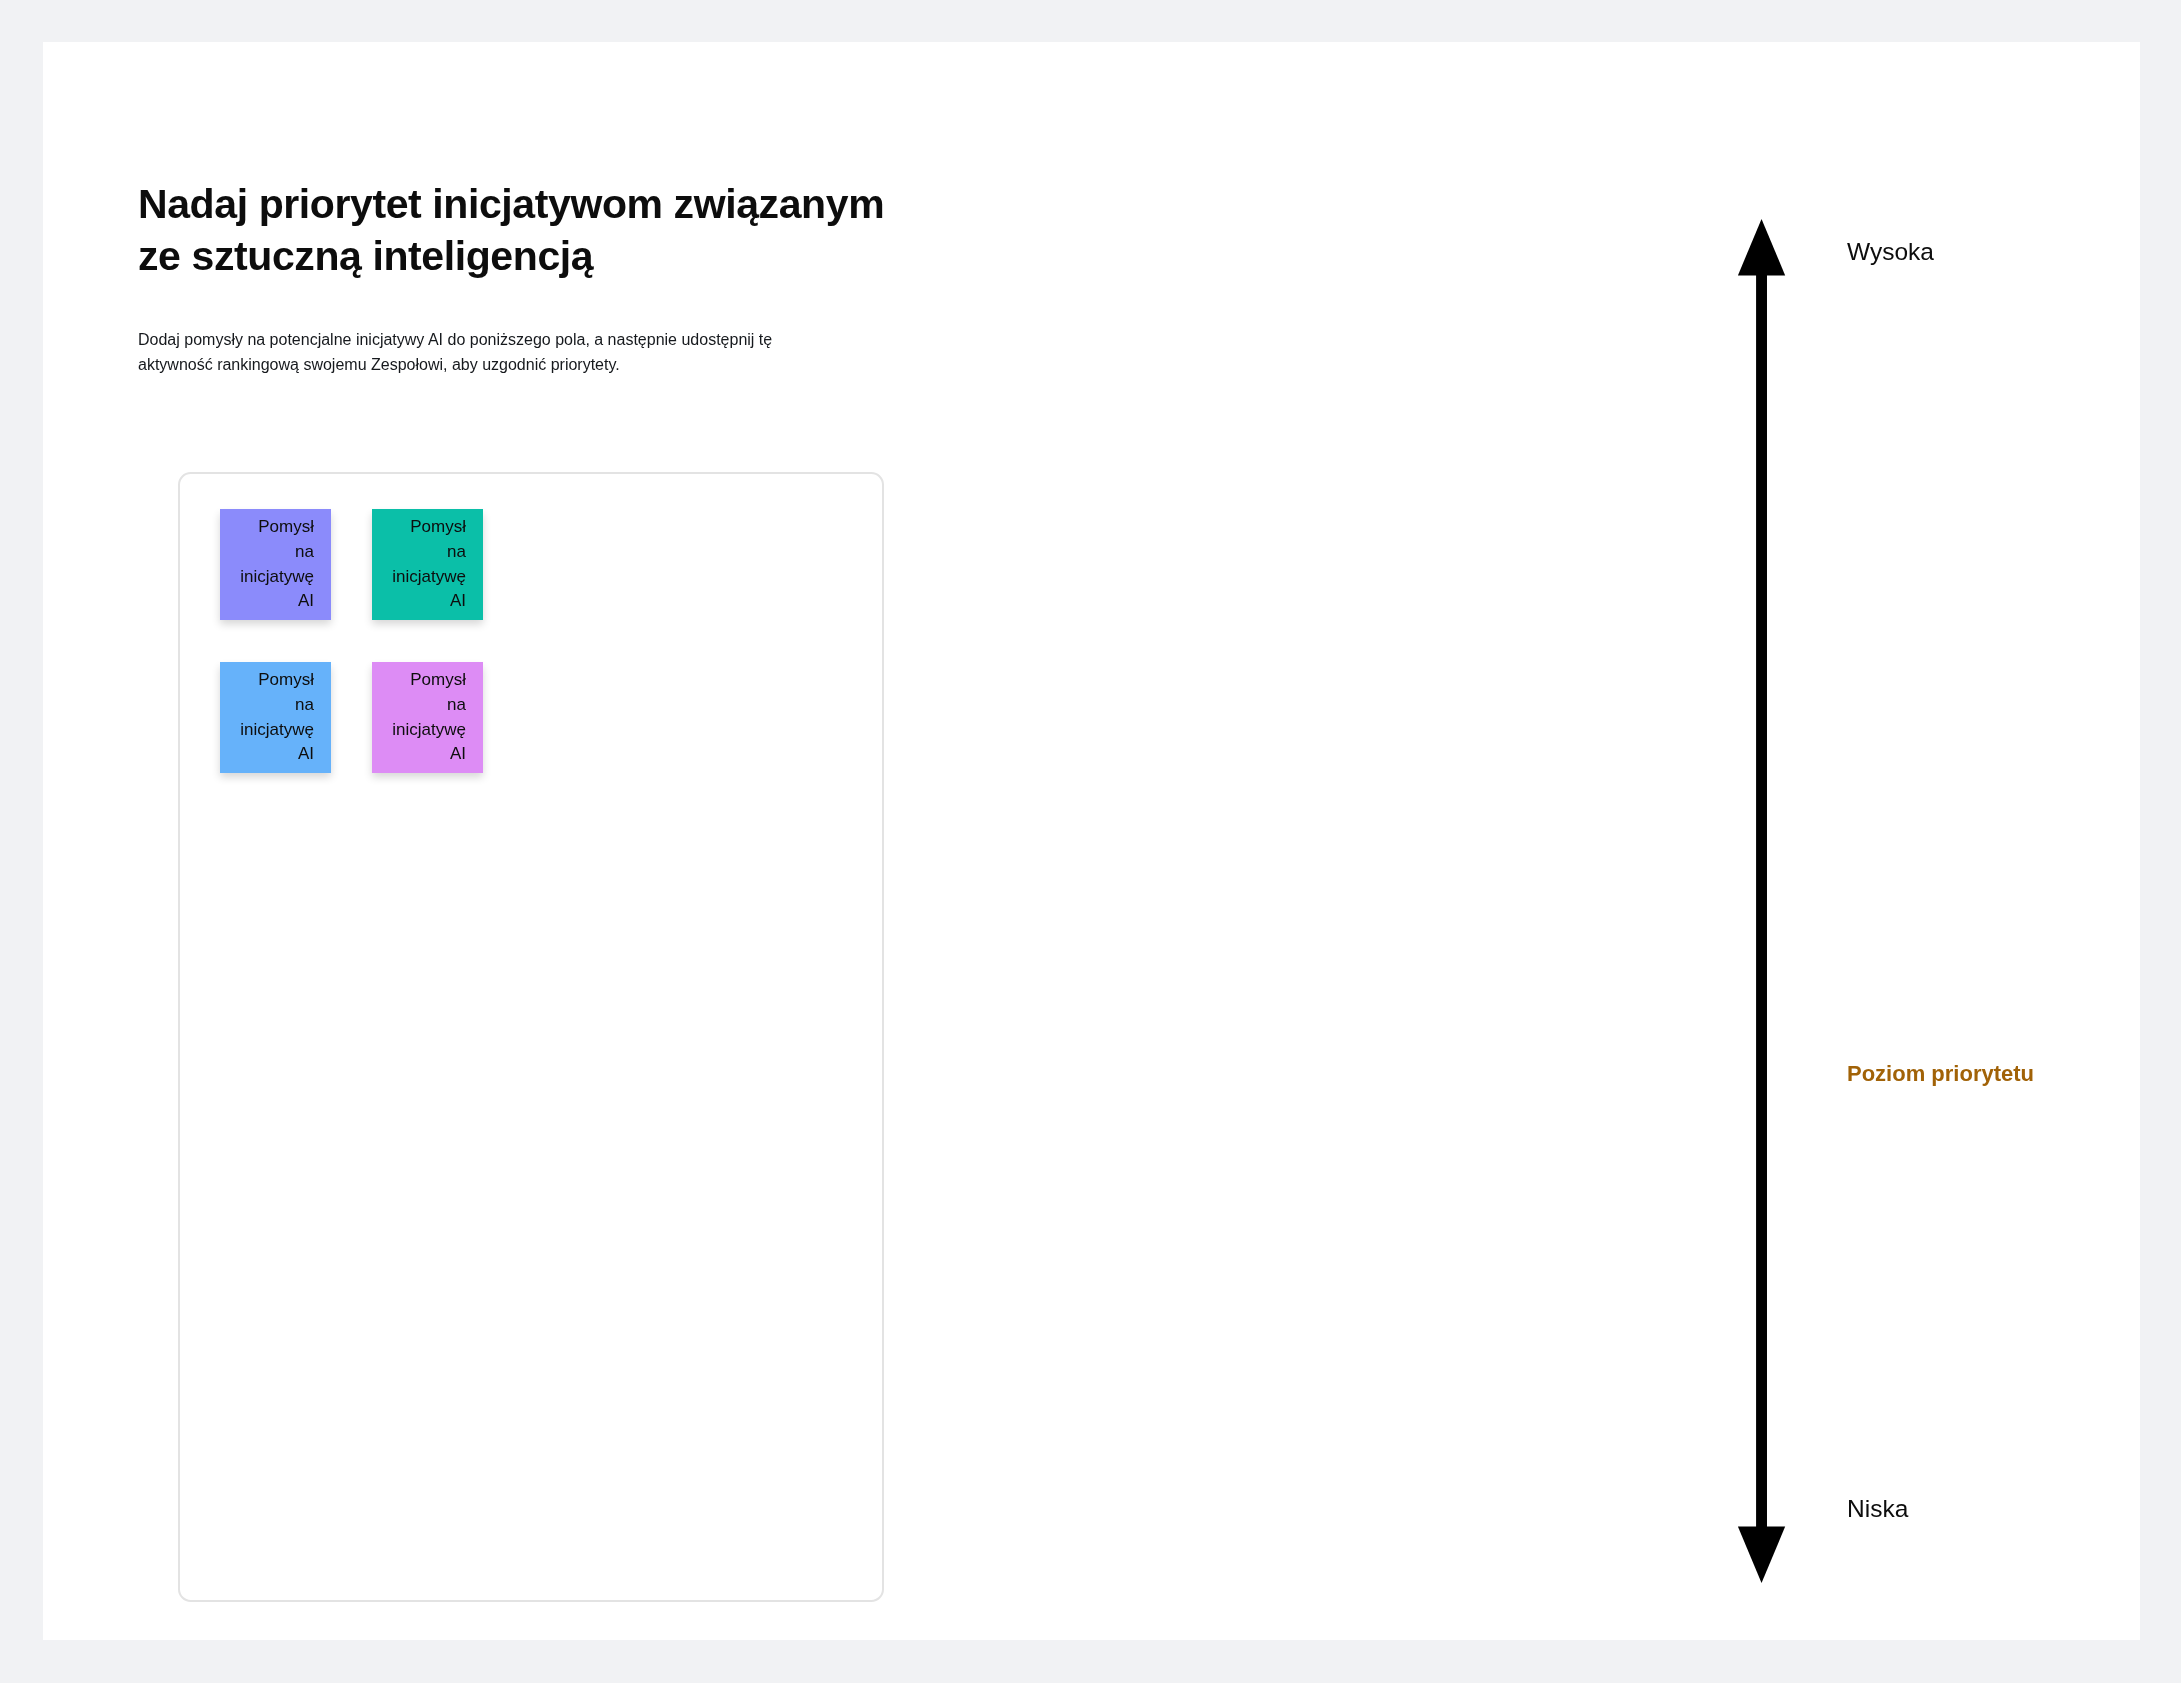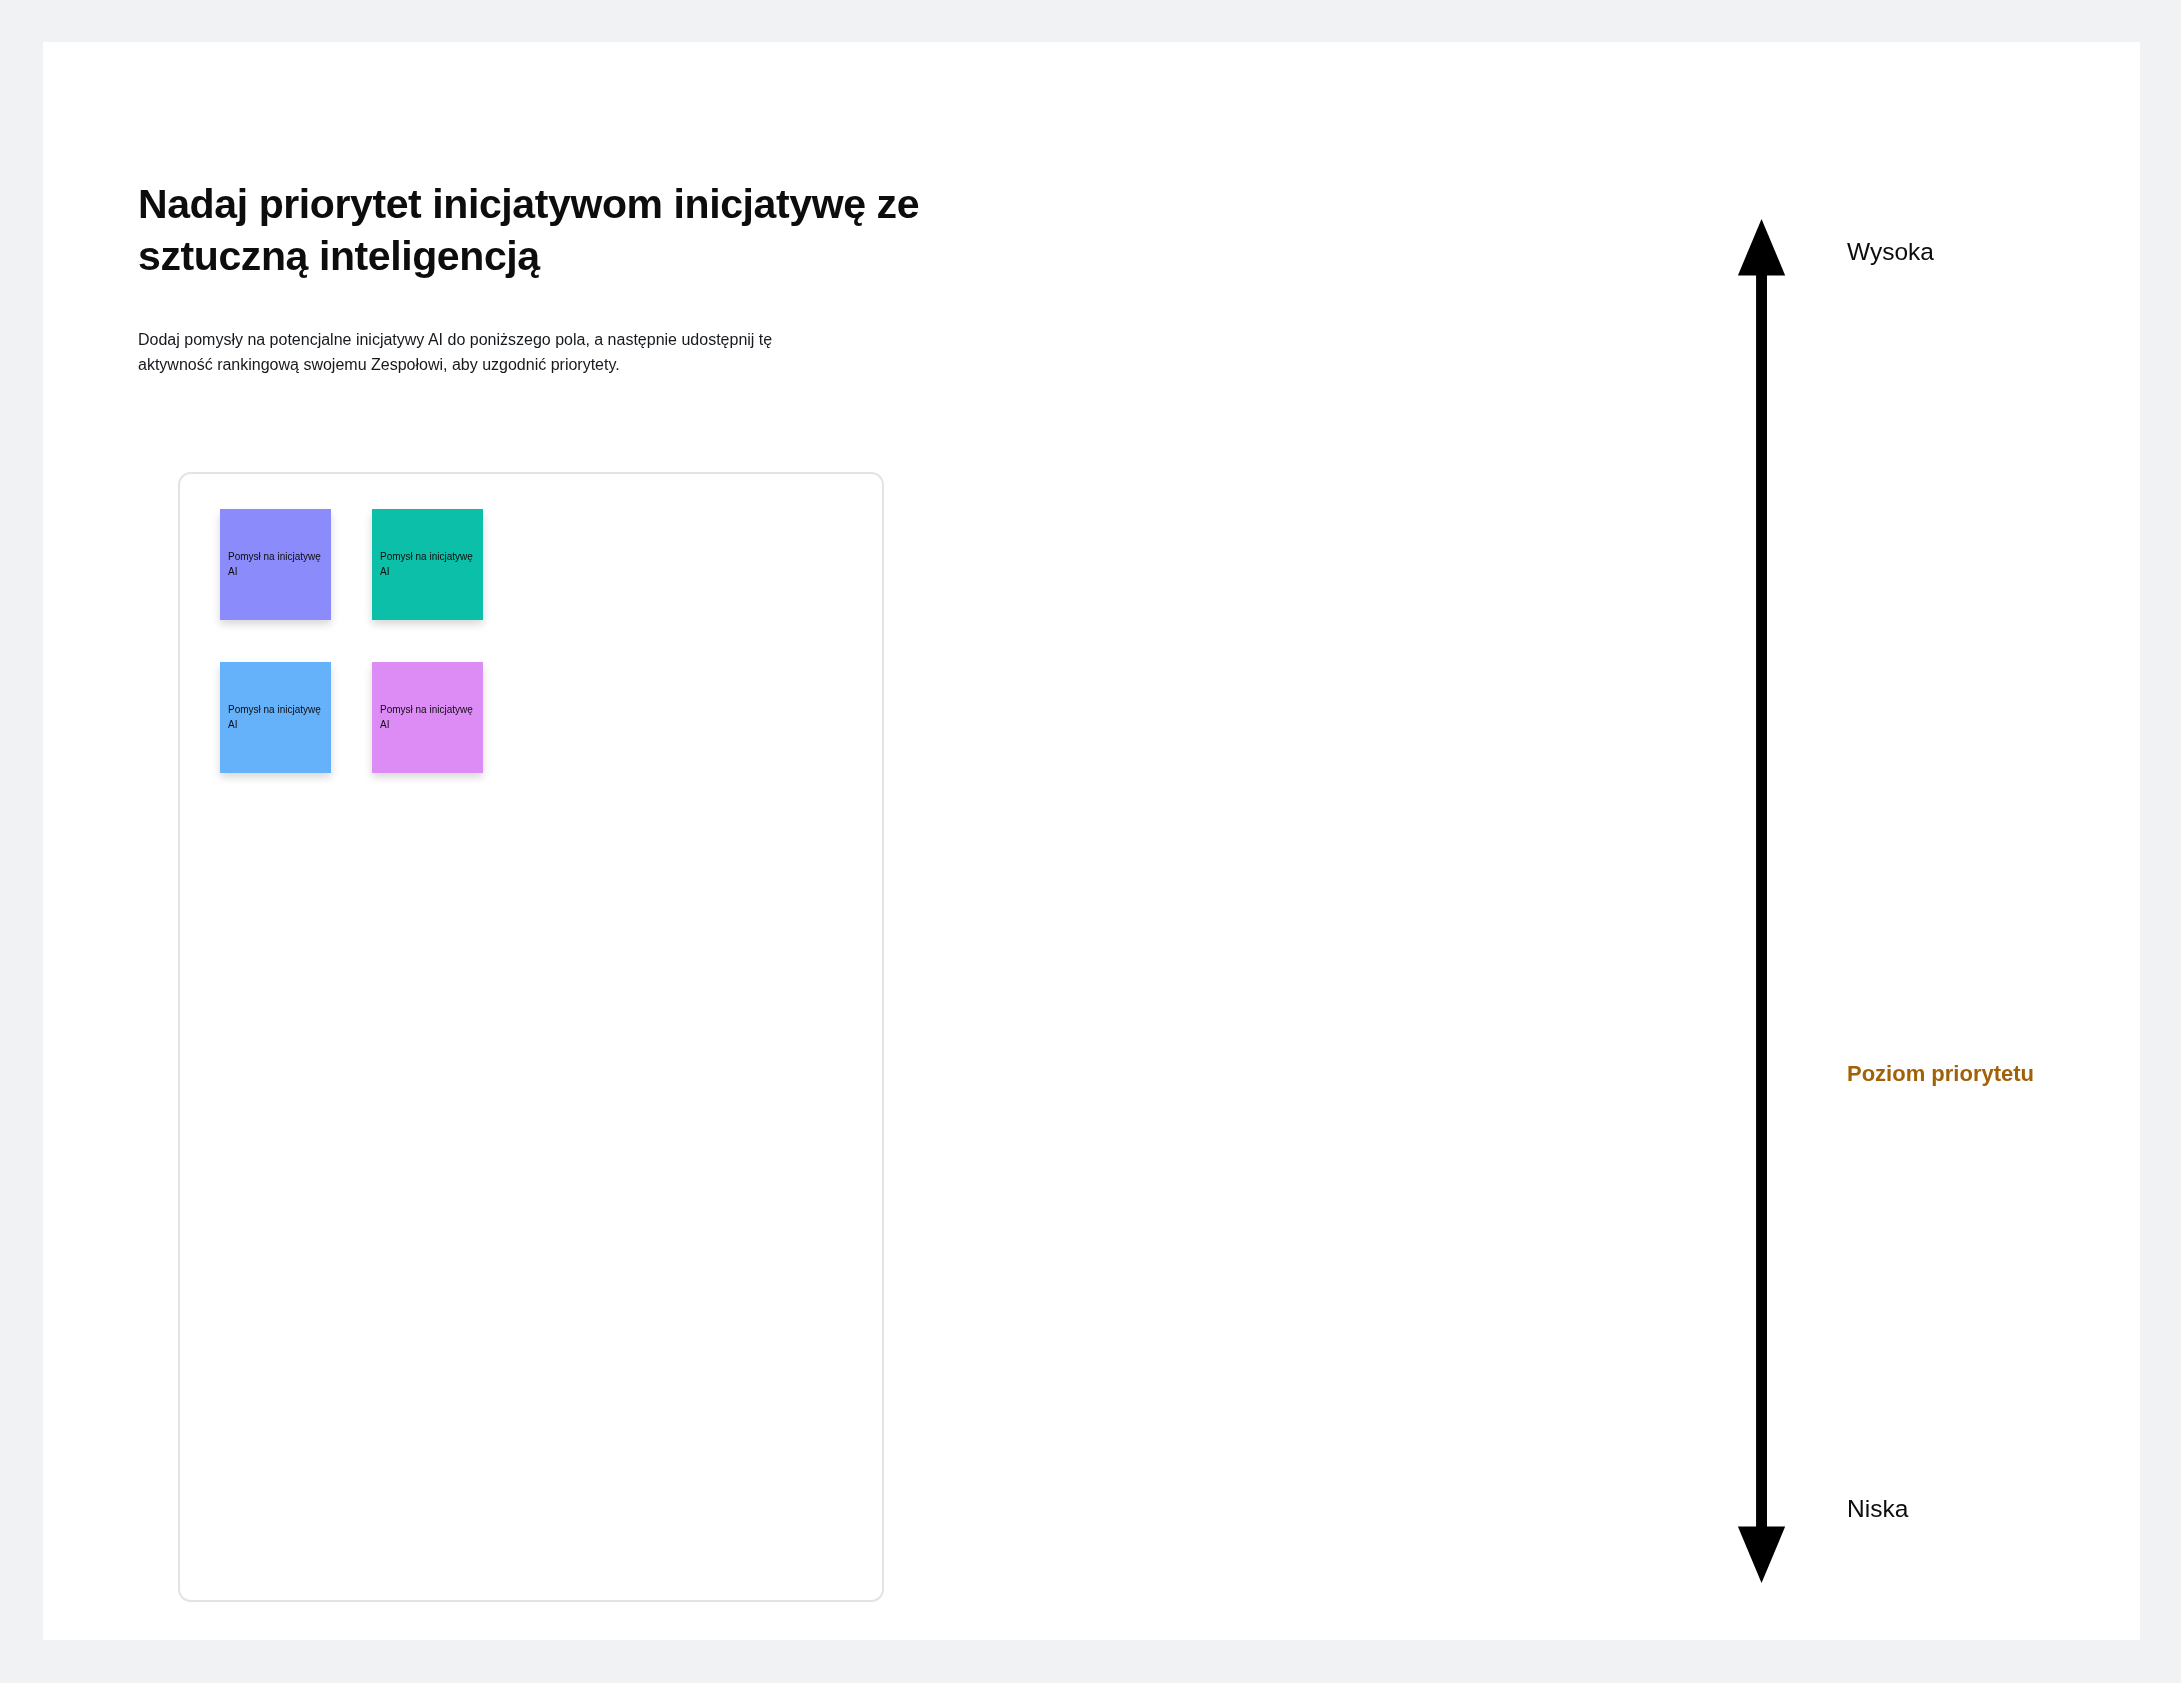--- a/index.html
+++ b/index.html
@@ -76,25 +76,25 @@
   .note {
     width: 111px;
     height: 111px;
     display: flex;
     align-items: center;
     justify-content: center;
     box-shadow: 0 4.5px 8.2px rgba(0, 0, 0, 0.16);
   }
 
   .note-text {
-    font-size: 10px;
+    font-size: 17px;
     line-height: 1.45;
     color: #0d0d0d;
-    text-align: left;
-    padding: 0 8px;
+    text-align: right;
+    padding: 0 17px;
   }
 
   
   .axis {
     position: absolute;
     left: 1673px;
     top: 177px;
     width: 509px;
     height: 1364px;
   }
@@ -125,21 +125,21 @@
     white-space: nowrap;
     transform: translateY(-50%);
   }
 </style>
 </head>
 <body>
 
 <div id="canvas">
 
   <div class="left-col">
-    <h1 class="page-title">Nadaj priorytet inicjatywom inicjatywę ze sztuczną inteligencją</h1>
+    <h1 class="page-title">Nadaj priorytet inicjatywom związanym ze sztuczną inteligencją</h1>
     <p class="page-desc">Dodaj pomysły na potencjalne inicjatywy AI do poniższego pola, a następnie udostępnij tę aktywność rankingową swojemu Zespołowi, aby uzgodnić priorytety.</p>
   </div>
 
   <div class="dropzone">
     <div class="notes-grid">
 
       <div class="note" style="background:#8b8bfb">
         <span class="note-text">Pomysł na inicjatywę AI</span>
       </div>
 

